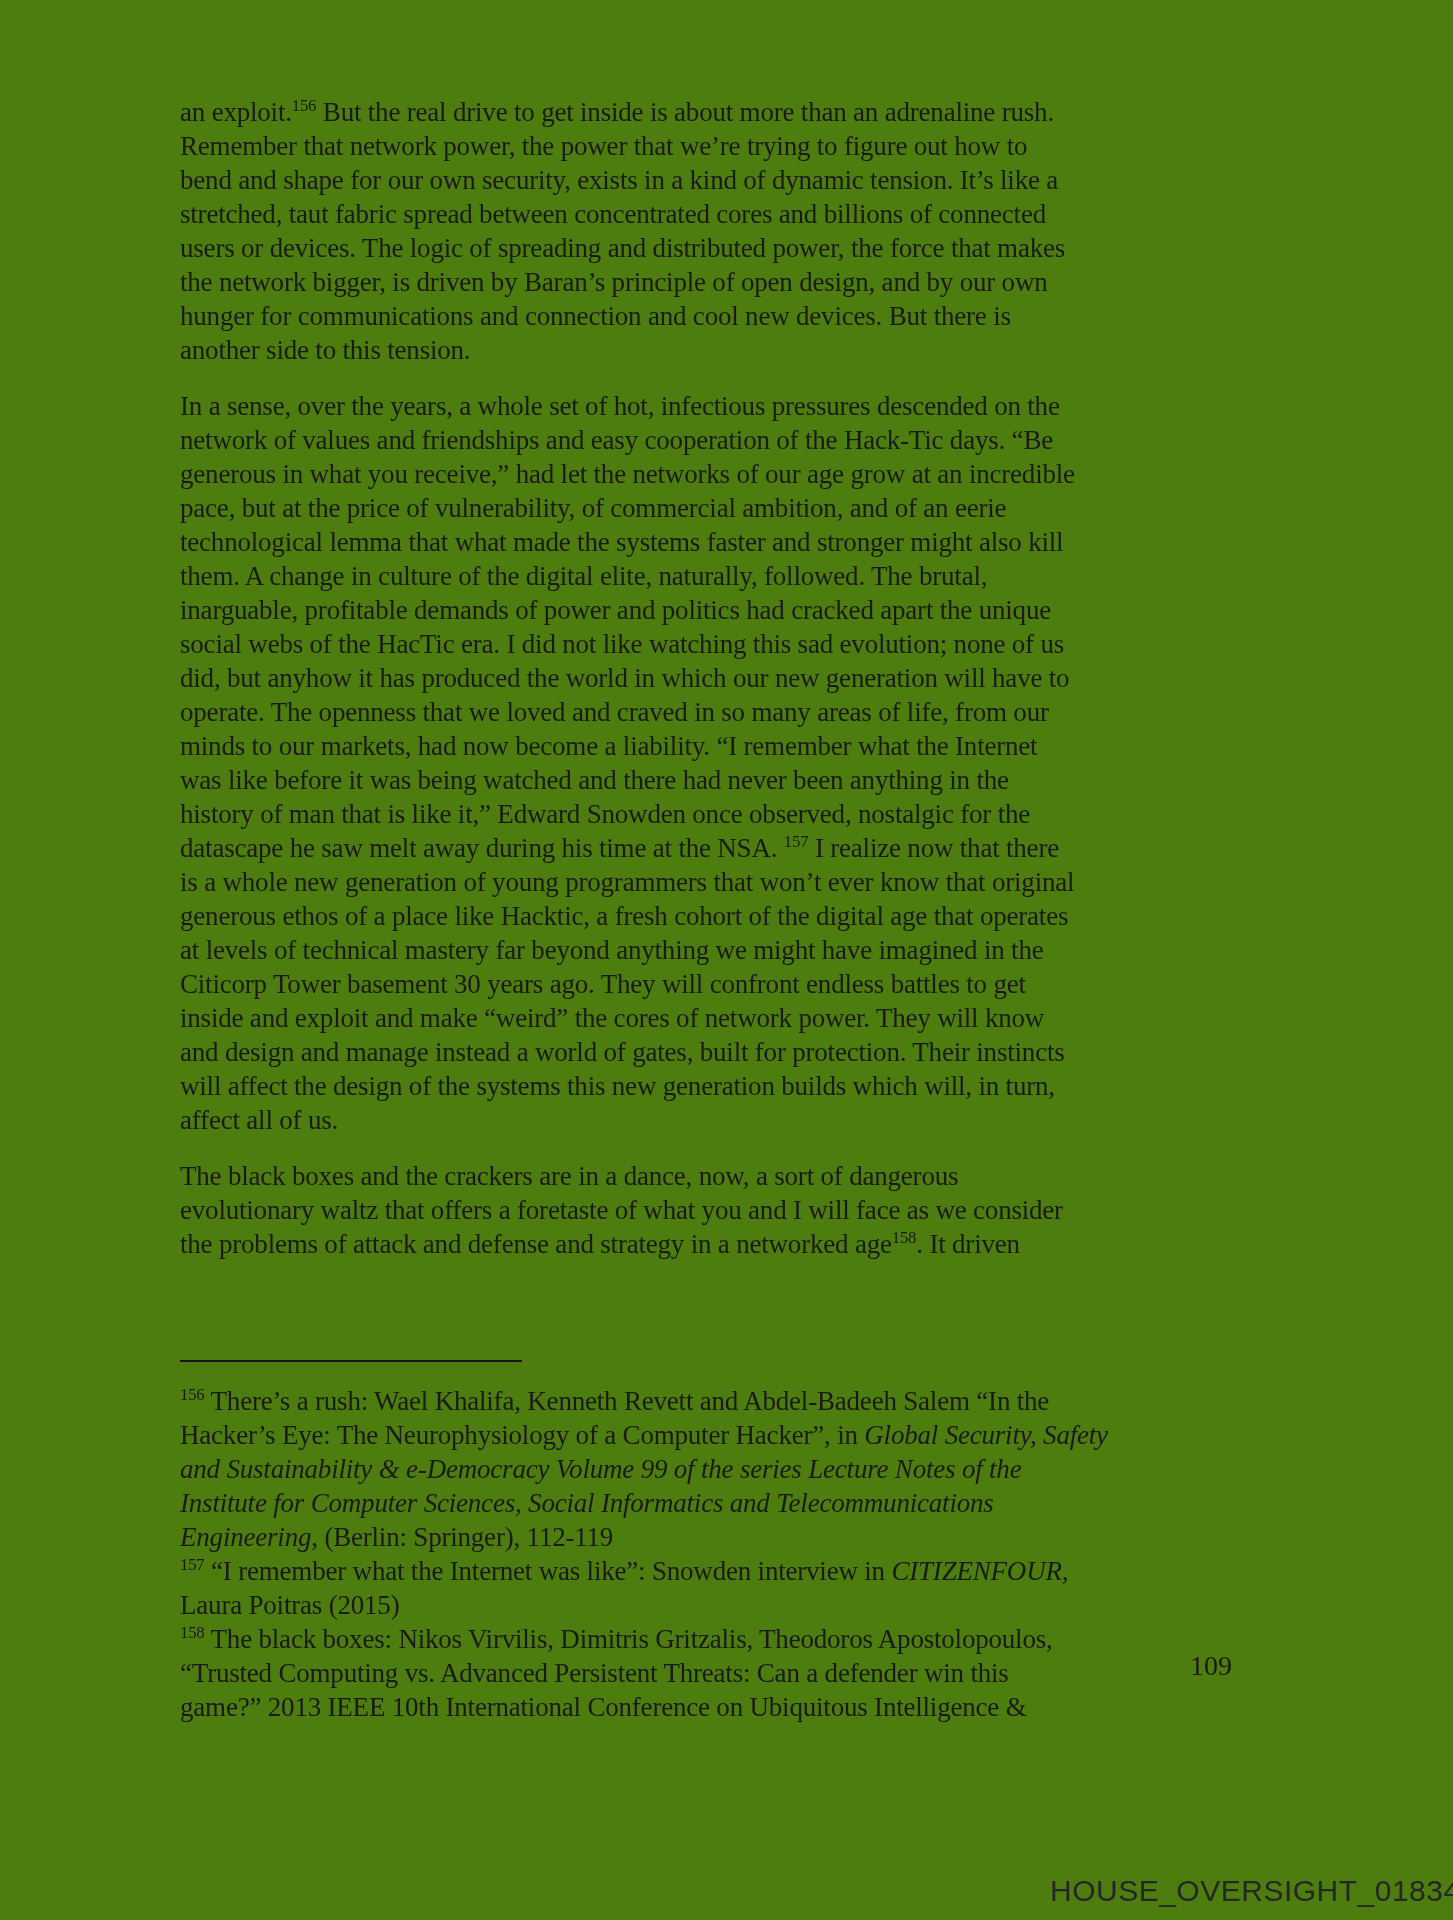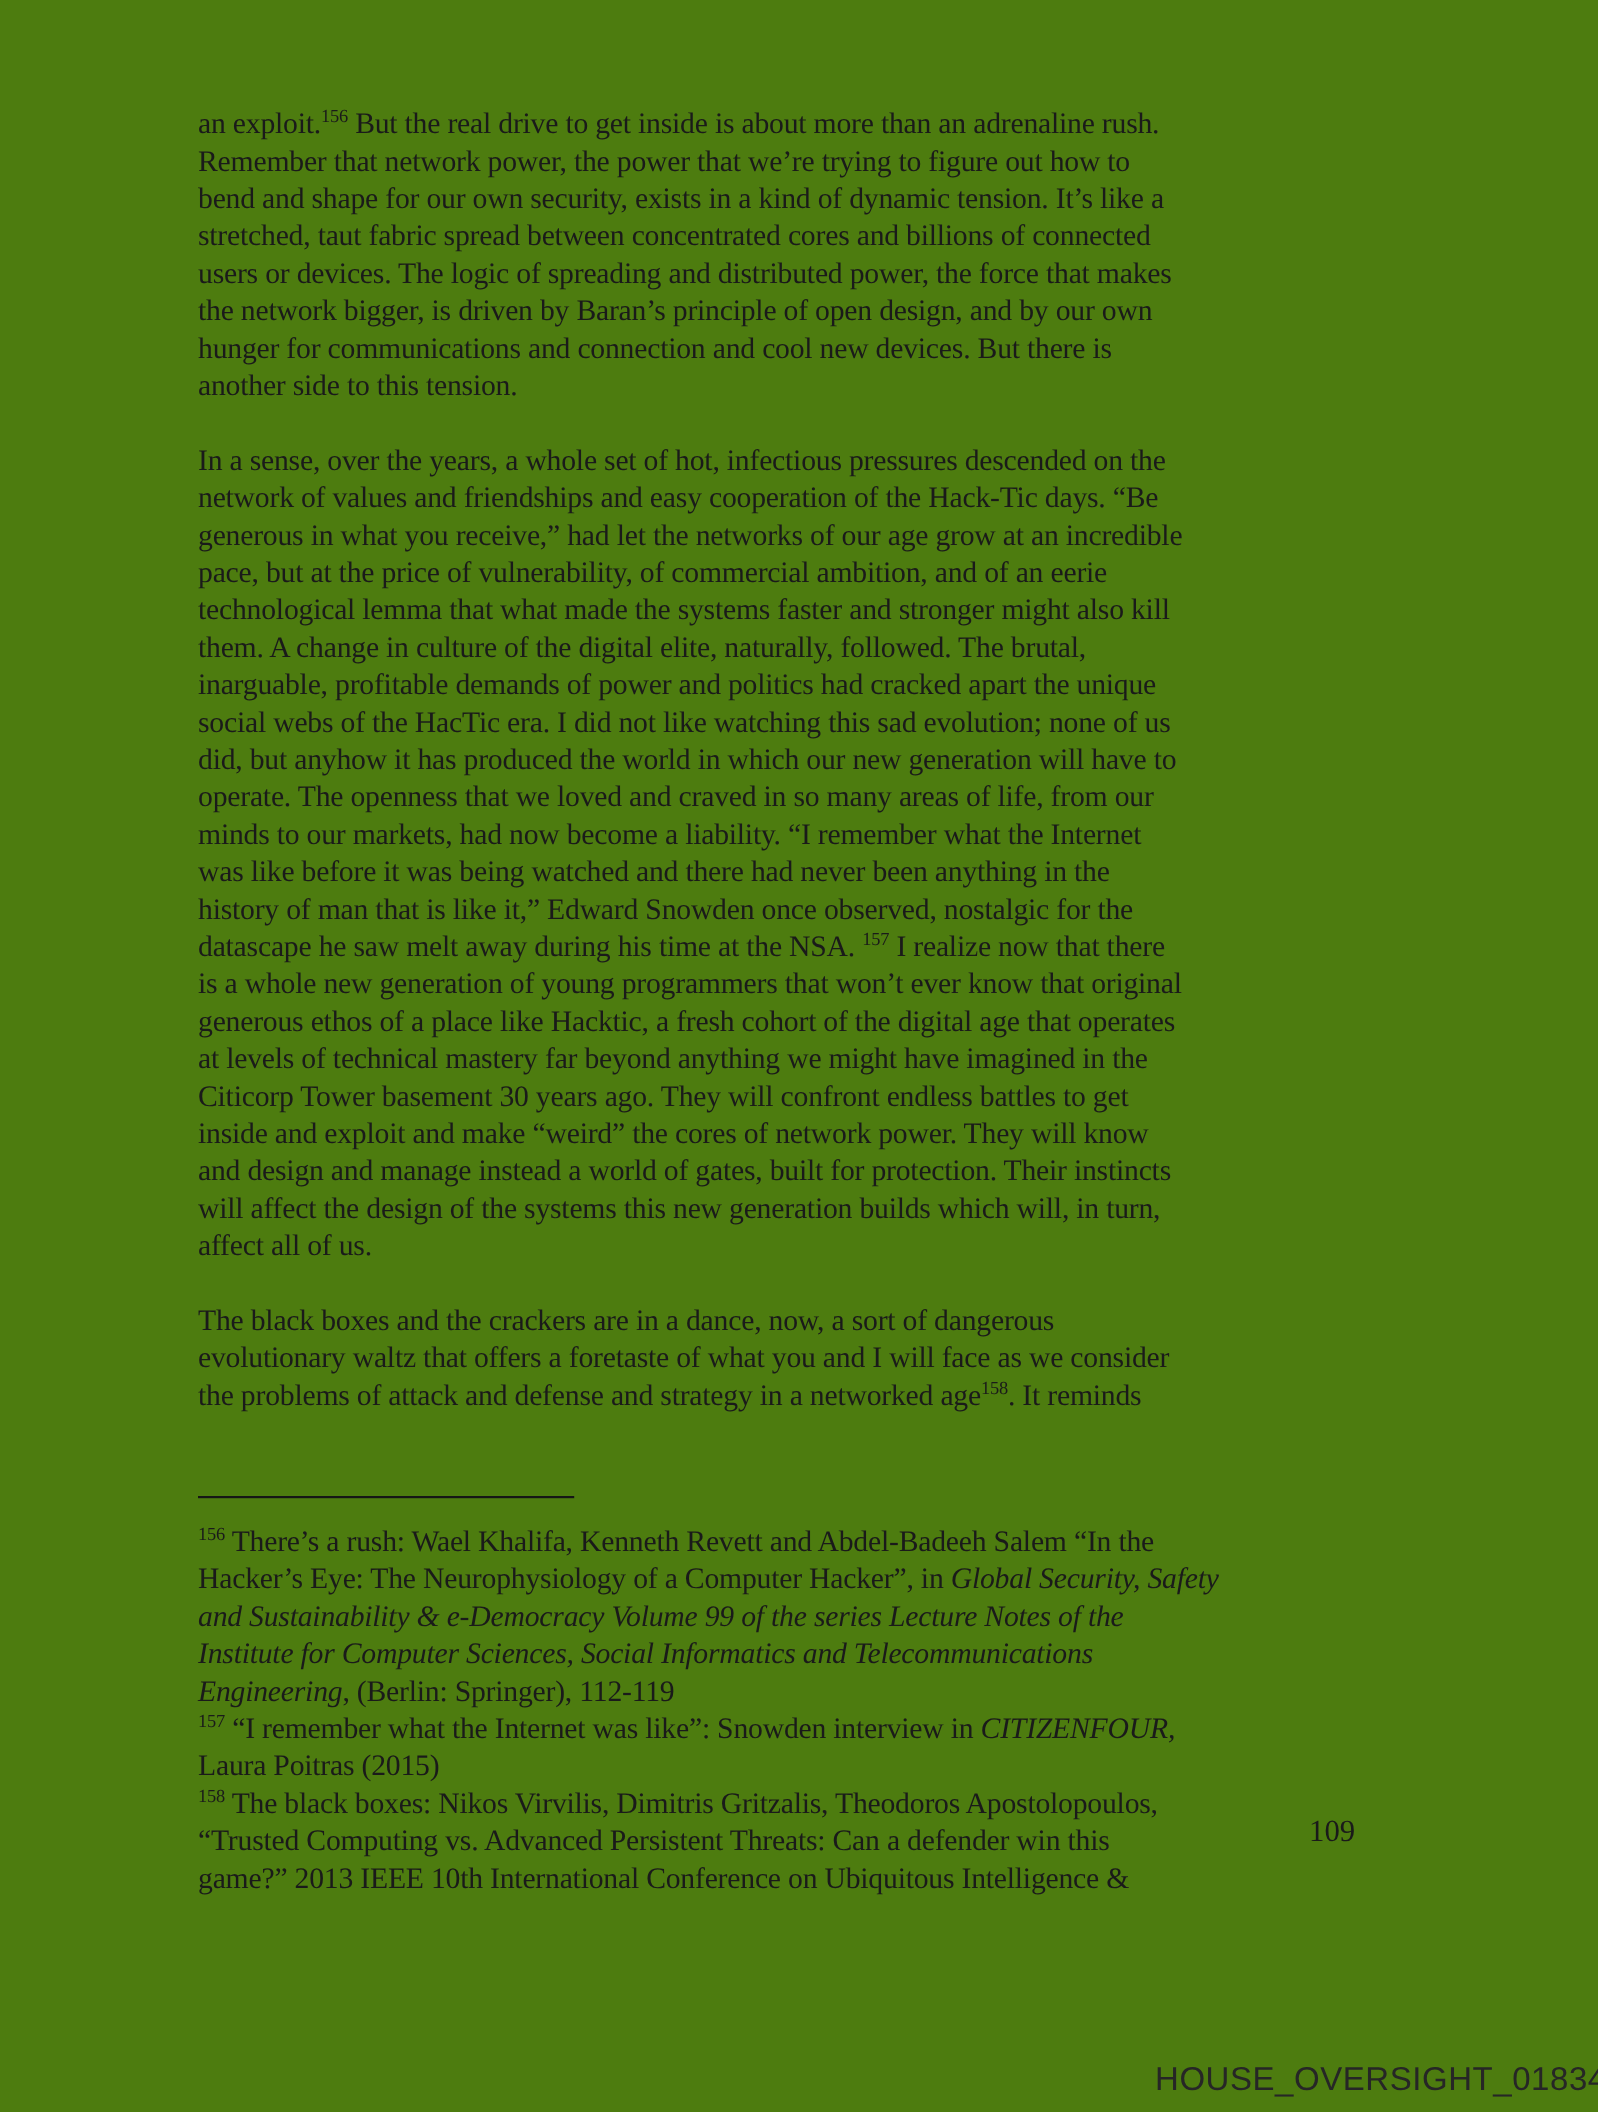--- a/index.html
+++ b/index.html
@@ -4,21 +4,21 @@
 <style>
   html,body{margin:0;padding:0;background:#ffffff;}
   .sheet{
     position:relative;width:1453px;height:1920px;background:#4d7c0f;
     font-family:"Liberation Serif","DejaVu Serif",serif;color:#1a1a1a;overflow:hidden;
   }
   .body-text{
     position:absolute;left:180px;top:95px;
     font-size:27px;line-height:34px;letter-spacing:-0.2px;white-space:nowrap;
   }
-  .para + .para{margin-top:34px;}
+  .para + .para{margin-top:22px;}
   .line{height:34px;}
   .b{font-weight:normal;}
   .i{font-style:italic;}
   sup{font-size:0.62em;line-height:0;}
   .fn-sep{
     position:absolute;left:180px;top:1360px;width:342px;height:0;
     border-top:2px solid #161616;
   }
   .footnotes{
     position:absolute;left:180px;top:1384px;
@@ -68,21 +68,21 @@
         <div class="line"><span>at levels of technical mastery far beyond anything we might have imagined in the</span></div>
         <div class="line"><span>Citicorp Tower basement 30 years ago. They will confront endless battles to get</span></div>
         <div class="line"><span>inside and exploit and make “weird” the cores of network power. They will know</span></div>
         <div class="line"><span>and design and manage instead a world of gates, built for protection. Their instincts</span></div>
         <div class="line"><span>will affect the design of the systems this new generation builds which will, in turn,</span></div>
         <div class="line"><span>affect all of us.</span></div>
       </div>
       <div class="para">
         <div class="line"><span>The black boxes and the crackers are in a dance, now, a sort of dangerous</span></div>
         <div class="line"><span>evolutionary waltz that offers a foretaste of what you and I will face as we consider</span></div>
-        <div class="line"><span>the problems of attack and defense and strategy in a networked age</span><sup>158</sup><span>. It reminds</span></div>
+        <div class="line"><span>the problems of attack and defense and strategy in a networked age</span><sup>158</sup><span>. It driven</span></div>
       </div>
     </div>
   <div class="fn-sep"></div>
   <div class="footnotes" id="footnotes">
       <div class="footnote">
         <div class="line"><sup>156</sup><span> </span><span class="b">There’s a rush:</span><span> Wael Khalifa, Kenneth Revett and Abdel-Badeeh Salem “In the</span></div>
         <div class="line"><span>Hacker’s Eye: The Neurophysiology of a Computer Hacker”, in </span><span class="i">Global Security, Safety</span></div>
         <div class="line"><span class="i">and Sustainability &amp; e-Democracy Volume 99 of the series Lecture Notes of the</span></div>
         <div class="line"><span class="i">Institute for Computer Sciences, Social Informatics and Telecommunications</span></div>
         <div class="line"><span class="i">Engineering</span><span>, (Berlin: Springer), 112-119</span></div>

